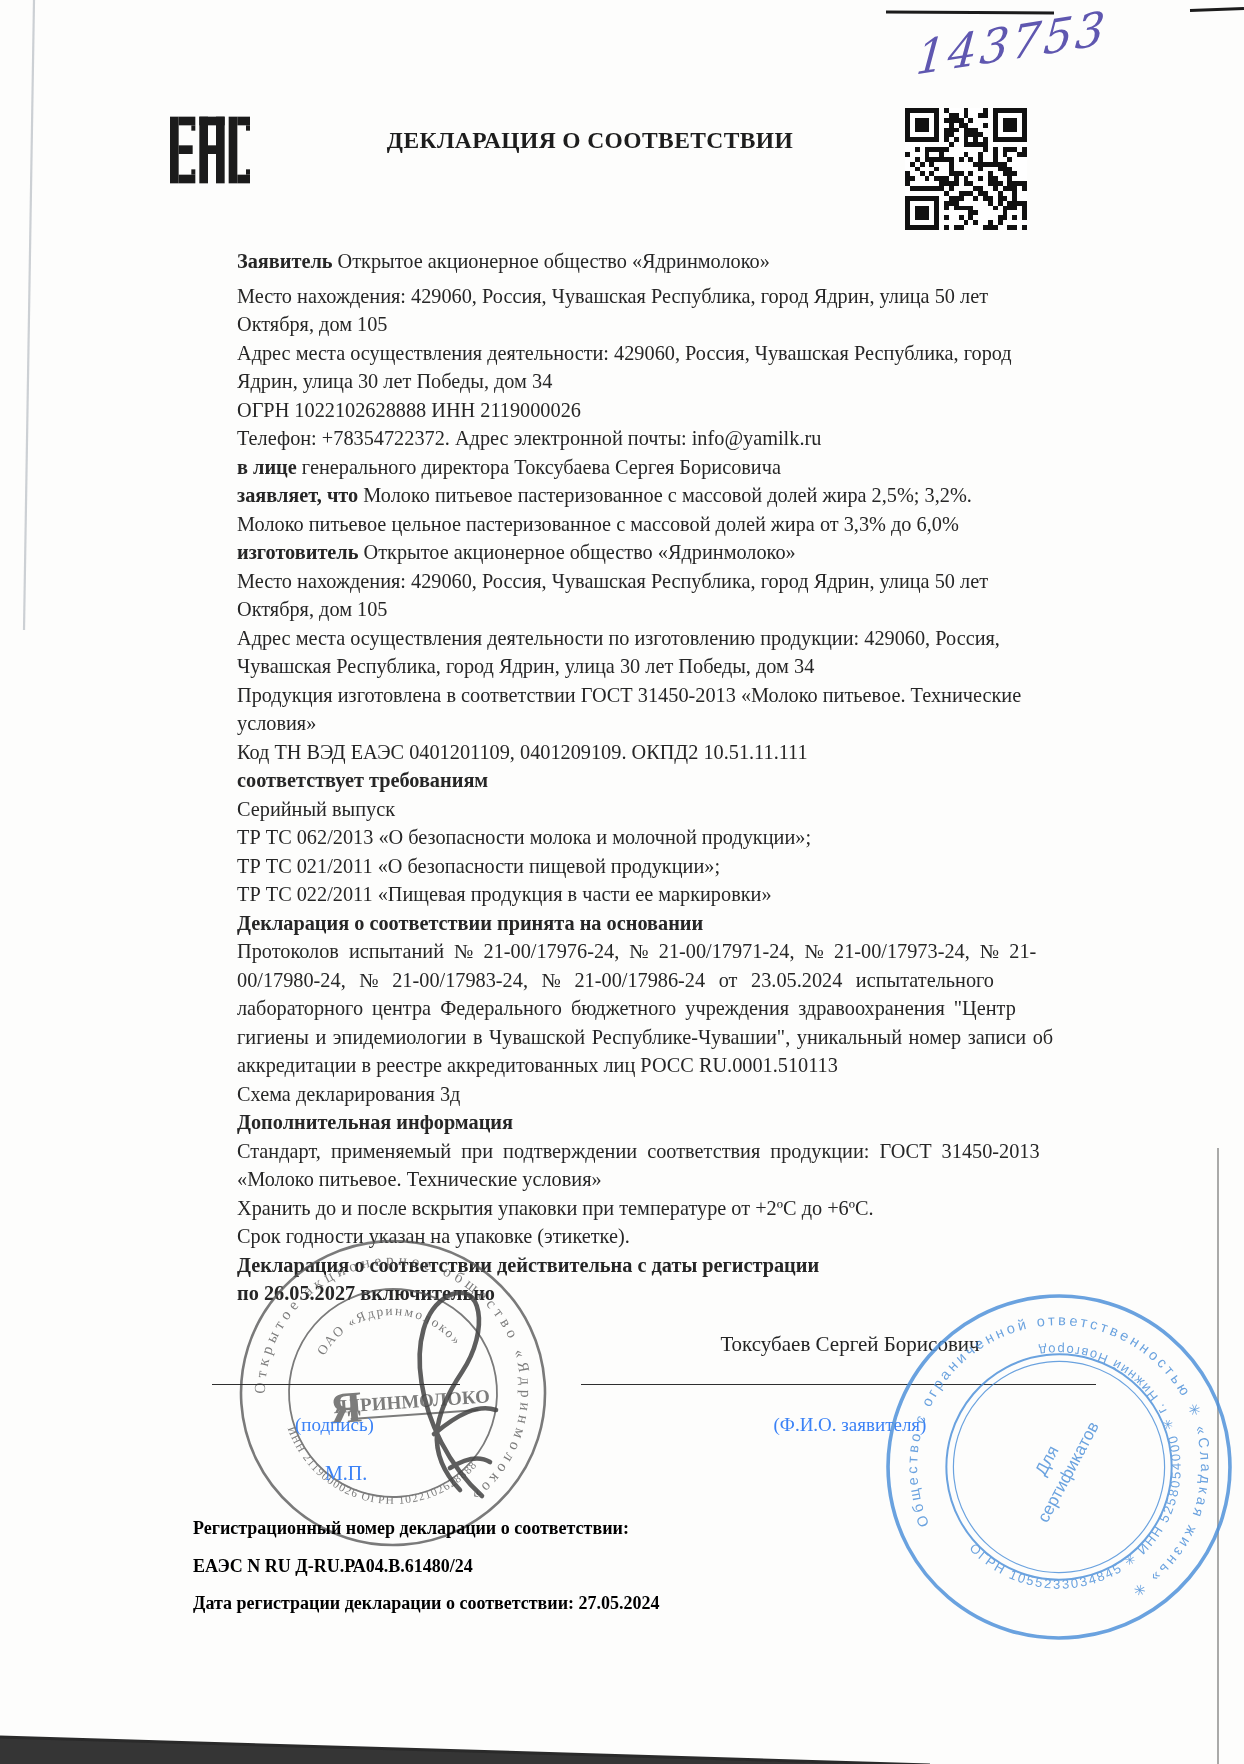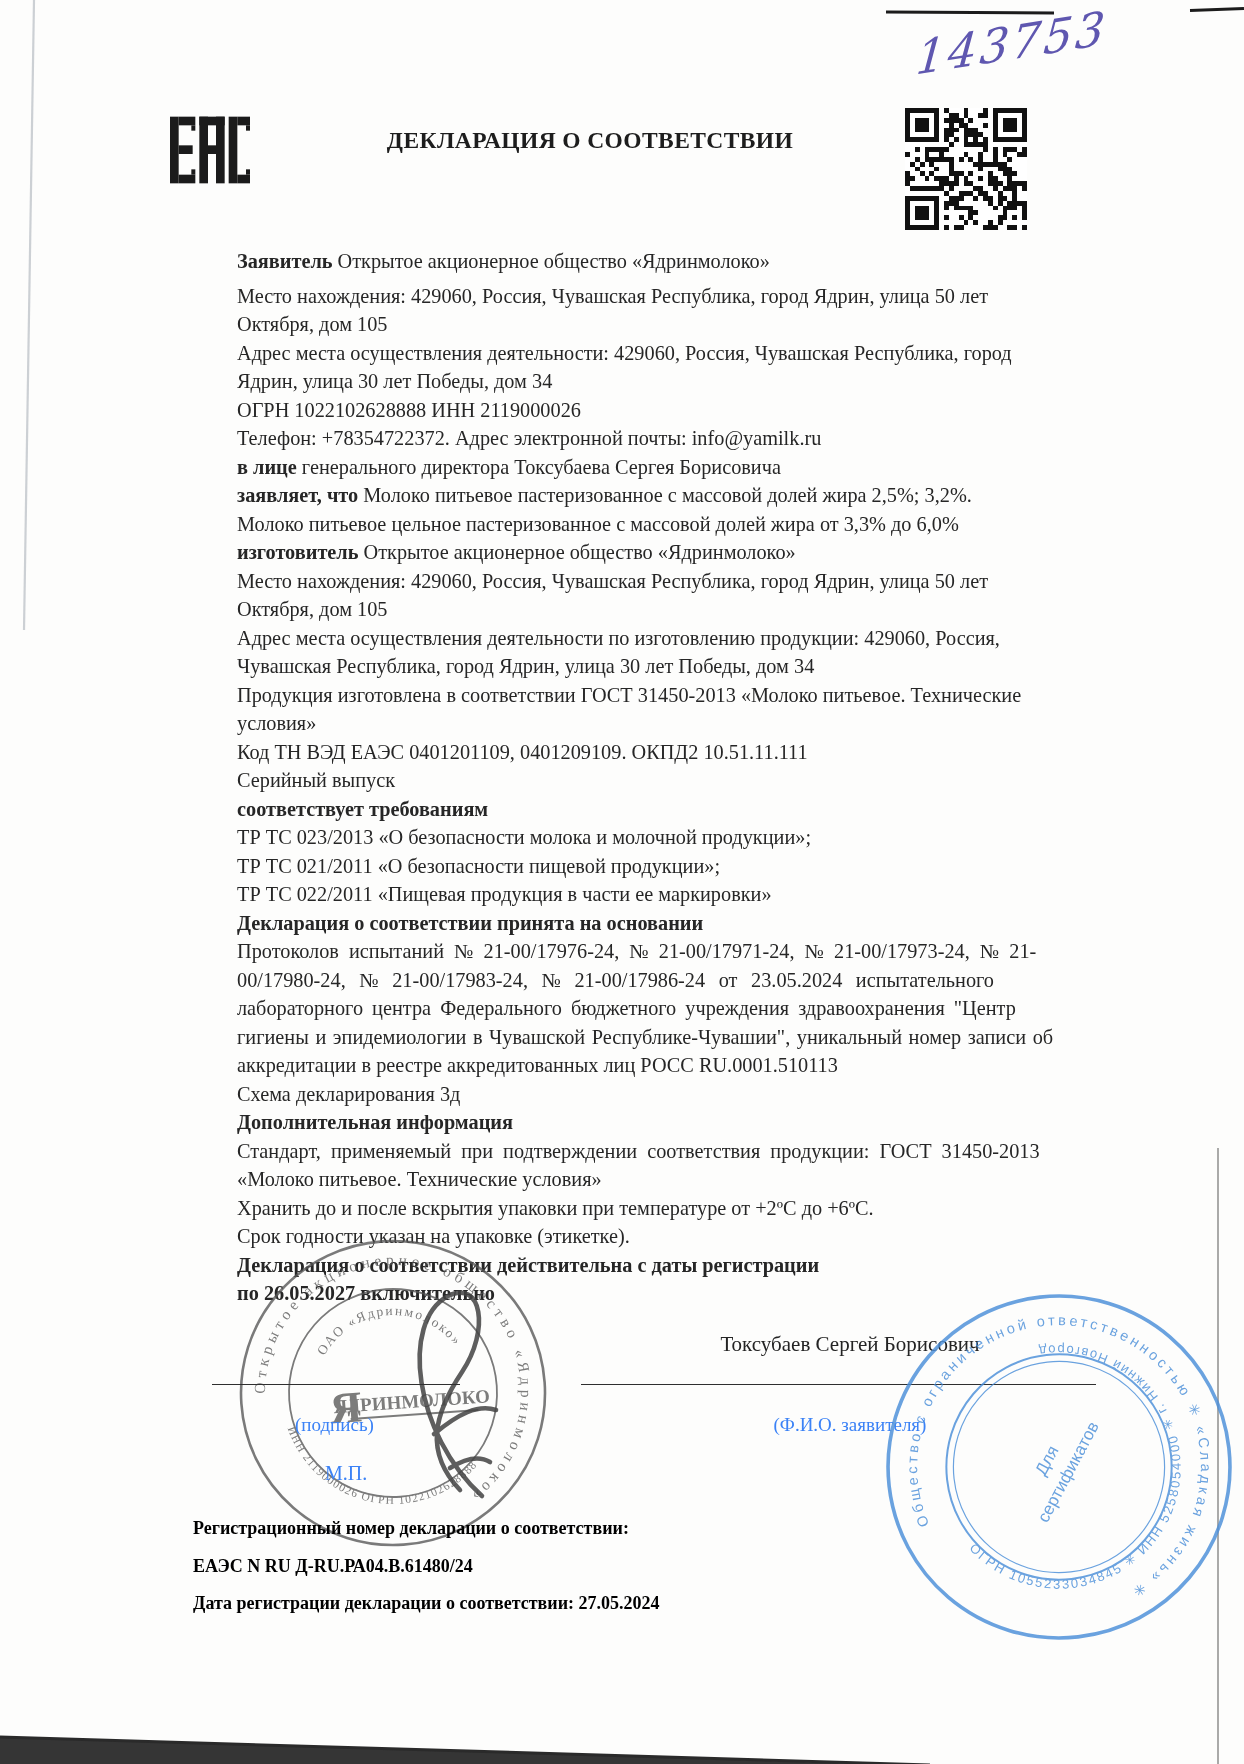--- a/index.html
+++ b/index.html
@@ -310,23 +310,23 @@
       <div class="bline"><b>заявляет, что</b><span>  Молоко  питьевое  пастеризованное с массовой долей жира   2,5%; 3,2%.</span></div>
       <div class="bline"><span>Молоко  питьевое цельное  пастеризованное с массовой долей жира   от 3,3% до 6,0%</span></div>
       <div class="bline"><b>изготовитель</b><span> Открытое акционерное общество «Ядринмолоко»</span></div>
       <div class="bline"><span>Место нахождения: 429060, Россия, Чувашская Республика, город Ядрин, улица 50 лет</span></div>
       <div class="bline"><span>Октября, дом 105</span></div>
       <div class="bline"><span>Адрес места осуществления деятельности по изготовлению продукции: 429060, Россия,</span></div>
       <div class="bline"><span>Чувашская Республика, город Ядрин, улица 30 лет Победы, дом 34</span></div>
       <div class="bline"><span>Продукция изготовлена в соответствии  ГОСТ 31450-2013 «Молоко питьевое. Технические</span></div>
       <div class="bline"><span>условия»</span></div>
       <div class="bline"><span>Код ТН ВЭД ЕАЭС 0401201109, 0401209109. ОКПД2 10.51.11.111</span></div>
+      <div class="bline"><b>соответствует требованиям</b><span></span></div>
       <div class="bline"><span>Серийный выпуск</span></div>
-      <div class="bline"><b>соответствует требованиям</b><span></span></div>
-      <div class="bline"><span>ТР ТС 023/2013 «О безопасности молока и молочной продукции»;</span></div>
+      <div class="bline"><span>ТР ТС 062/2013 «О безопасности молока и молочной продукции»;</span></div>
       <div class="bline"><span>ТР ТС 021/2011 «О безопасности пищевой продукции»;</span></div>
       <div class="bline"><span>ТР ТС 022/2011 «Пищевая продукция в части ее маркировки»</span></div>
       <div class="bline"><b>Декларация о соответствии принята на основании</b><span></span></div>
       <div class="bline" style="word-spacing: 5px;"><span>Протоколов испытаний   № 21-00/17976-24, № 21-00/17971-24, № 21-00/17973-24, № 21-</span></div>
       <div class="bline" style="word-spacing: 8.5px;"><span>00/17980-24, № 21-00/17983-24, № 21-00/17986-24 от 23.05.2024 испытательного</span></div>
       <div class="bline" style="word-spacing: 4px;"><span>лабораторного центра Федерального бюджетного учреждения здравоохранения "Центр</span></div>
       <div class="bline" style="word-spacing: 1.5px;"><span>гигиены и эпидемиологии в Чувашской Республике-Чувашии", уникальный номер записи об</span></div>
       <div class="bline"><span>аккредитации в реестре аккредитованных лиц РОСС RU.0001.510113</span></div>
       <div class="bline"><span>Схема декларирования 3д</span></div>
       <div class="bline"><b>Дополнительная информация</b><span></span></div>

